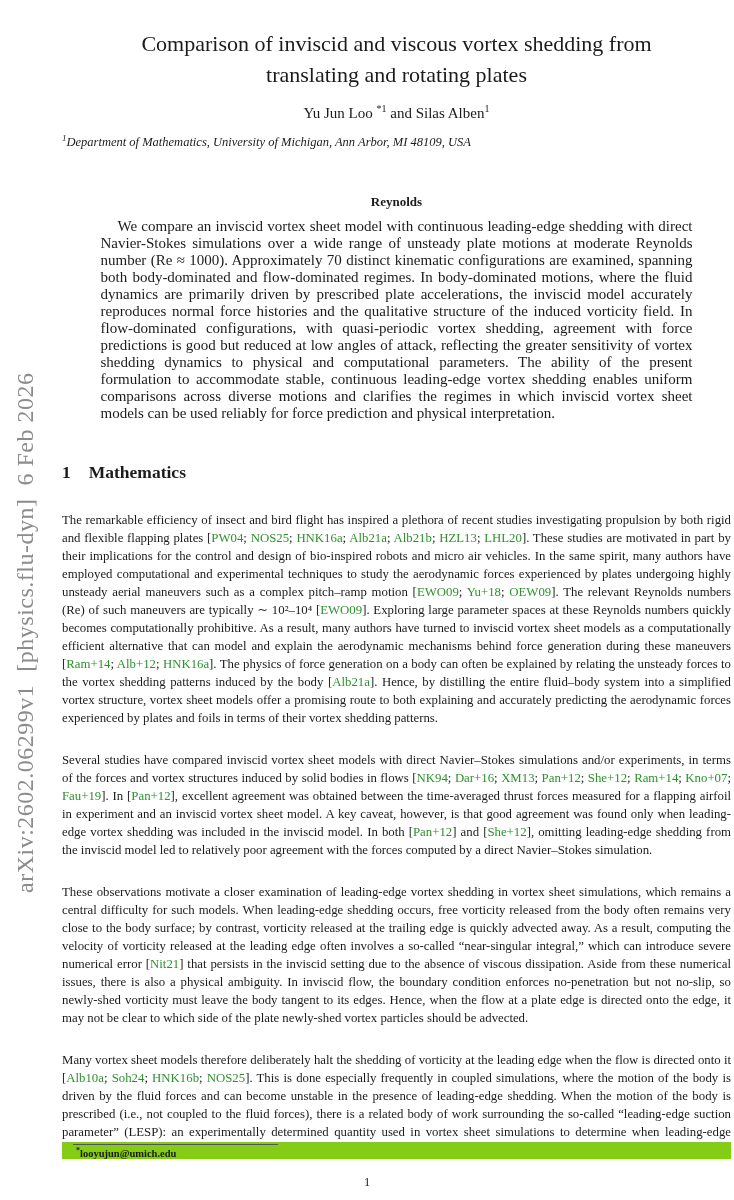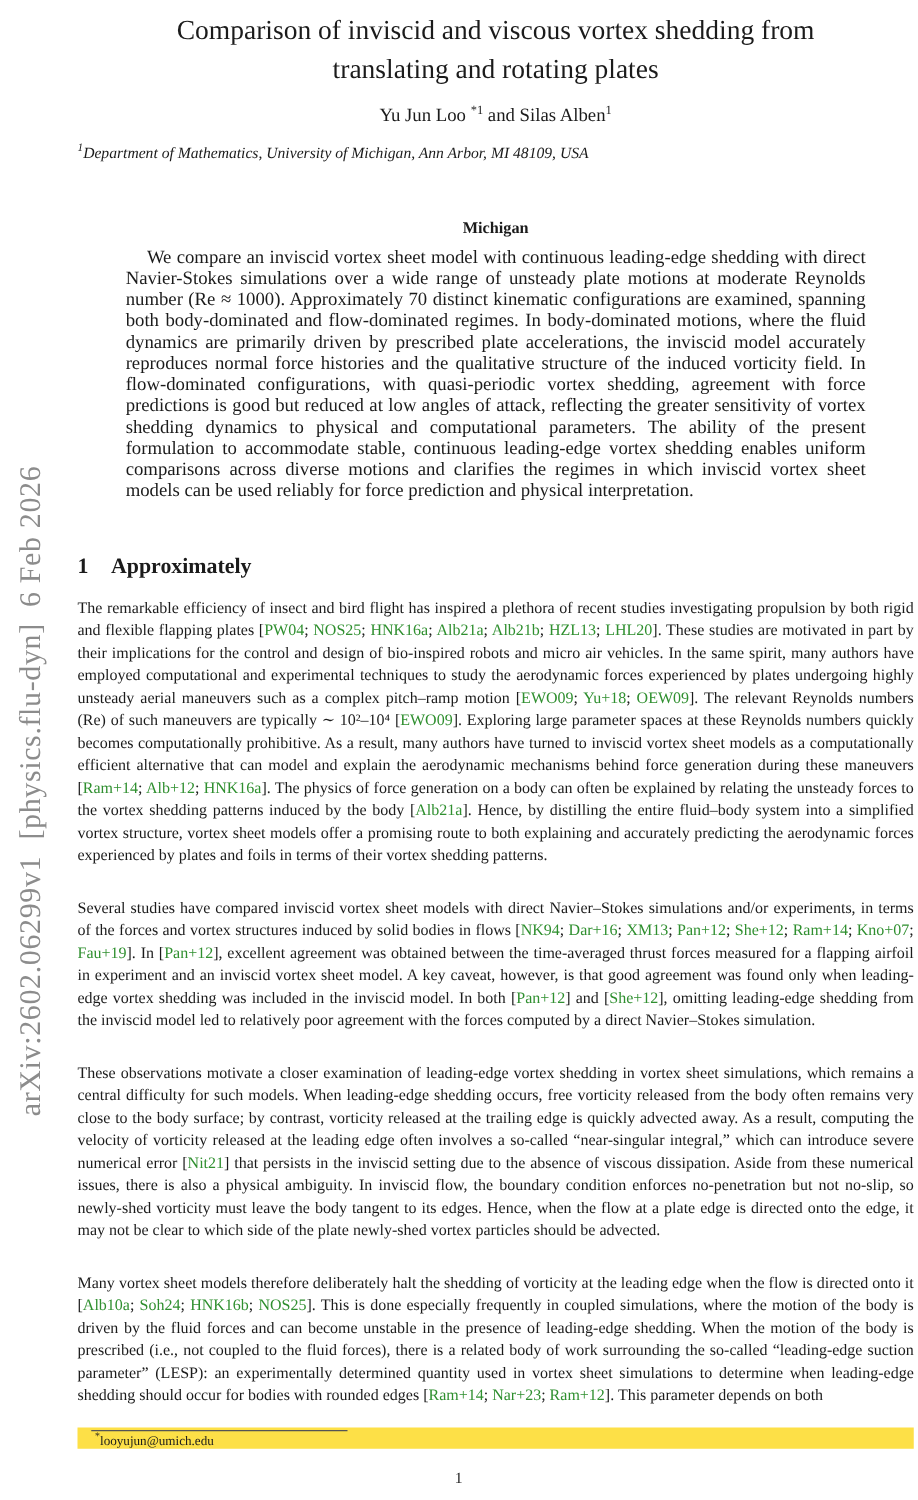--- a/index.html
+++ b/index.html
@@ -30,21 +30,21 @@
     letter-spacing: 0.5px;
     color: var(--stamp);
   }
   .content {
     position: absolute;
     left: 62px;
     top: 0;
     width: 669px;
   }
   .title {
-    margin-top: 8px;
+    margin-top: 28px;
     text-align: center;
     font-size: 22px;
     line-height: 31px;
     font-weight: normal;
   }
   .authors {
     text-align: center;
     font-size: 15px;
   }
   .authors sup { font-size: 10px; }
@@ -74,30 +74,31 @@
     font-size: 17.5px;
     font-weight: bold;
   }
   .sec-num { margin-right: 18px; }
   .body-par {
     margin: 24px 0 0 0;
     font-size: 12.8px;
     line-height: 18px;
     text-align: justify;
   }
-  .body-par.first { margin-top: 14px; }
+  .body-par.first { margin-top: 28px; }
   .cite { color: var(--citation); }
   sup { line-height: 0; }
   .footnote {
     position: absolute;
     left: 62px;
     top: 1142px;
     width: 669px;
-    background: #fde047;
+    background: #84cc16;
     padding-top: 2px;
+    font-weight: bold;
   }
   .footnote-rule {
     margin-left: 11px;
     width: 205px;
     border: none;
     border-top: 1.5px solid #555;
     height: 0;
   }
   .footnote-text {
     margin-top: 3px;
@@ -123,25 +124,25 @@
   <div class="stamp">arXiv:2602.06299v1  [physics.flu-dyn]  6 Feb 2026</div>
 
   <div class="content">
 
     <h1 class="title">Comparison of inviscid and viscous vortex shedding from<br>translating and rotating plates</h1>
 
     <div class="authors">Yu Jun Loo <sup>*1</sup> and Silas Alben<sup>1</sup></div>
 
     <div class="affiliation"><sup>1</sup><span>Department of Mathematics, University of Michigan, Ann Arbor, MI 48109, USA</span></div>
 
-    <div class="abs-heading">Michigan</div>
+    <div class="abs-heading">Reynolds</div>
 
     <p class="abstract">We compare an inviscid vortex sheet model with continuous leading-edge shedding with direct Navier-Stokes simulations over a wide range of unsteady plate motions at moderate Reynolds number (Re ≈ 1000). Approximately 70 distinct kinematic configurations are examined, spanning both body-dominated and flow-dominated regimes. In body-dominated motions, where the fluid dynamics are primarily driven by prescribed plate accelerations, the inviscid model accurately reproduces normal force histories and the qualitative structure of the induced vorticity field. In flow-dominated configurations, with quasi-periodic vortex shedding, agreement with force predictions is good but reduced at low angles of attack, reflecting the greater sensitivity of vortex shedding dynamics to physical and computational parameters. The ability of the present formulation to accommodate stable, continuous leading-edge vortex shedding enables uniform comparisons across diverse motions and clarifies the regimes in which inviscid vortex sheet models can be used reliably for force prediction and physical interpretation.</p>
 
-    <h2 class="section-heading"><span class="sec-num">1</span><span>Approximately</span></h2>
+    <h2 class="section-heading"><span class="sec-num">1</span><span>Mathematics</span></h2>
 
     <p class="body-par first">The remarkable efficiency of insect and bird flight has inspired a plethora of recent studies investigating propulsion by both rigid and flexible flapping plates [<span class="cite">PW04</span>; <span class="cite">NOS25</span>; <span class="cite">HNK16a</span>; <span class="cite">Alb21a</span>; <span class="cite">Alb21b</span>; <span class="cite">HZL13</span>; <span class="cite">LHL20</span>]. These studies are motivated in part by their implications for the control and design of bio-inspired robots and micro air vehicles. In the same spirit, many authors have employed computational and experimental techniques to study the aerodynamic forces experienced by plates undergoing highly unsteady aerial maneuvers such as a complex pitch–ramp motion [<span class="cite">EWO09</span>; <span class="cite">Yu+18</span>; <span class="cite">OEW09</span>]. The relevant Reynolds numbers (Re) of such maneuvers are typically ∼ 10²–10⁴ [<span class="cite">EWO09</span>]. Exploring large parameter spaces at these Reynolds numbers quickly becomes computationally prohibitive. As a result, many authors have turned to inviscid vortex sheet models as a computationally efficient alternative that can model and explain the aerodynamic mechanisms behind force generation during these maneuvers [<span class="cite">Ram+14</span>; <span class="cite">Alb+12</span>; <span class="cite">HNK16a</span>]. The physics of force generation on a body can often be explained by relating the unsteady forces to the vortex shedding patterns induced by the body [<span class="cite">Alb21a</span>]. Hence, by distilling the entire fluid–body system into a simplified vortex structure, vortex sheet models offer a promising route to both explaining and accurately predicting the aerodynamic forces experienced by plates and foils in terms of their vortex shedding patterns.</p>
     <p class="body-par">Several studies have compared inviscid vortex sheet models with direct Navier–Stokes simulations and/or experiments, in terms of the forces and vortex structures induced by solid bodies in flows [<span class="cite">NK94</span>; <span class="cite">Dar+16</span>; <span class="cite">XM13</span>; <span class="cite">Pan+12</span>; <span class="cite">She+12</span>; <span class="cite">Ram+14</span>; <span class="cite">Kno+07</span>; <span class="cite">Fau+19</span>]. In [<span class="cite">Pan+12</span>], excellent agreement was obtained between the time-averaged thrust forces measured for a flapping airfoil in experiment and an inviscid vortex sheet model. A key caveat, however, is that good agreement was found only when leading-edge vortex shedding was included in the inviscid model. In both [<span class="cite">Pan+12</span>] and [<span class="cite">She+12</span>], omitting leading-edge shedding from the inviscid model led to relatively poor agreement with the forces computed by a direct Navier–Stokes simulation.</p>
     <p class="body-par">These observations motivate a closer examination of leading-edge vortex shedding in vortex sheet simulations, which remains a central difficulty for such models. When leading-edge shedding occurs, free vorticity released from the body often remains very close to the body surface; by contrast, vorticity released at the trailing edge is quickly advected away. As a result, computing the velocity of vorticity released at the leading edge often involves a so-called “near-singular integral,” which can introduce severe numerical error [<span class="cite">Nit21</span>] that persists in the inviscid setting due to the absence of viscous dissipation. Aside from these numerical issues, there is also a physical ambiguity. In inviscid flow, the boundary condition enforces no-penetration but not no-slip, so newly-shed vorticity must leave the body tangent to its edges. Hence, when the flow at a plate edge is directed onto the edge, it may not be clear to which side of the plate newly-shed vortex particles should be advected.</p>
     <p class="body-par">Many vortex sheet models therefore deliberately halt the shedding of vorticity at the leading edge when the flow is directed onto it [<span class="cite">Alb10a</span>; <span class="cite">Soh24</span>; <span class="cite">HNK16b</span>; <span class="cite">NOS25</span>]. This is done especially frequently in coupled simulations, where the motion of the body is driven by the fluid forces and can become unstable in the presence of leading-edge shedding. When the motion of the body is prescribed (i.e., not coupled to the fluid forces), there is a related body of work surrounding the so-called “leading-edge suction parameter” (LESP): an experimentally determined quantity used in vortex sheet simulations to determine when leading-edge shedding should occur for bodies with rounded edges [<span class="cite">Ram+14</span>; <span class="cite">Nar+23</span>; <span class="cite">Ram+12</span>]. This parameter depends on both</p>
 
   </div>
 
   <div class="footnote">
     <div class="footnote-rule"></div>

